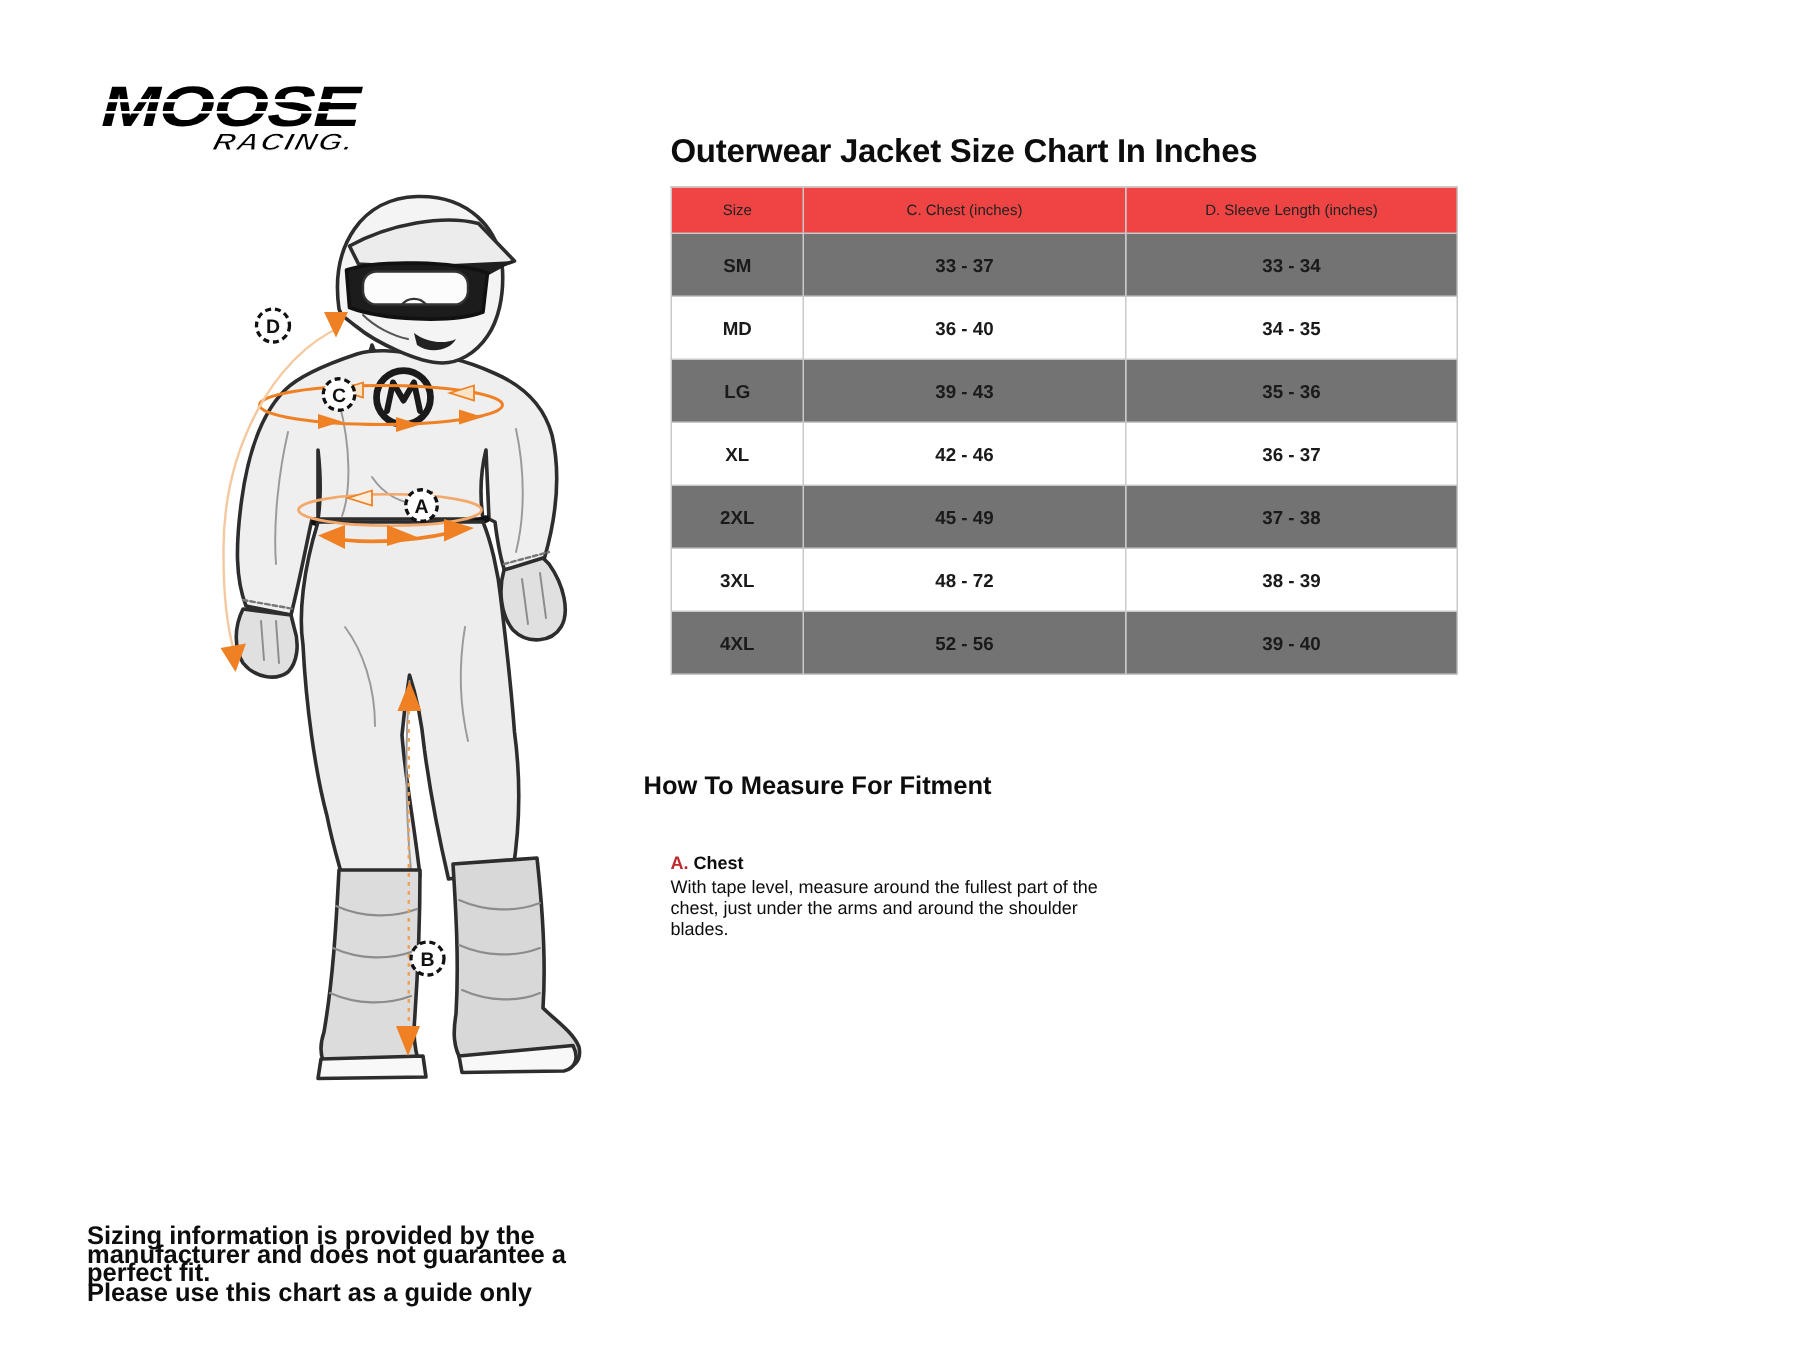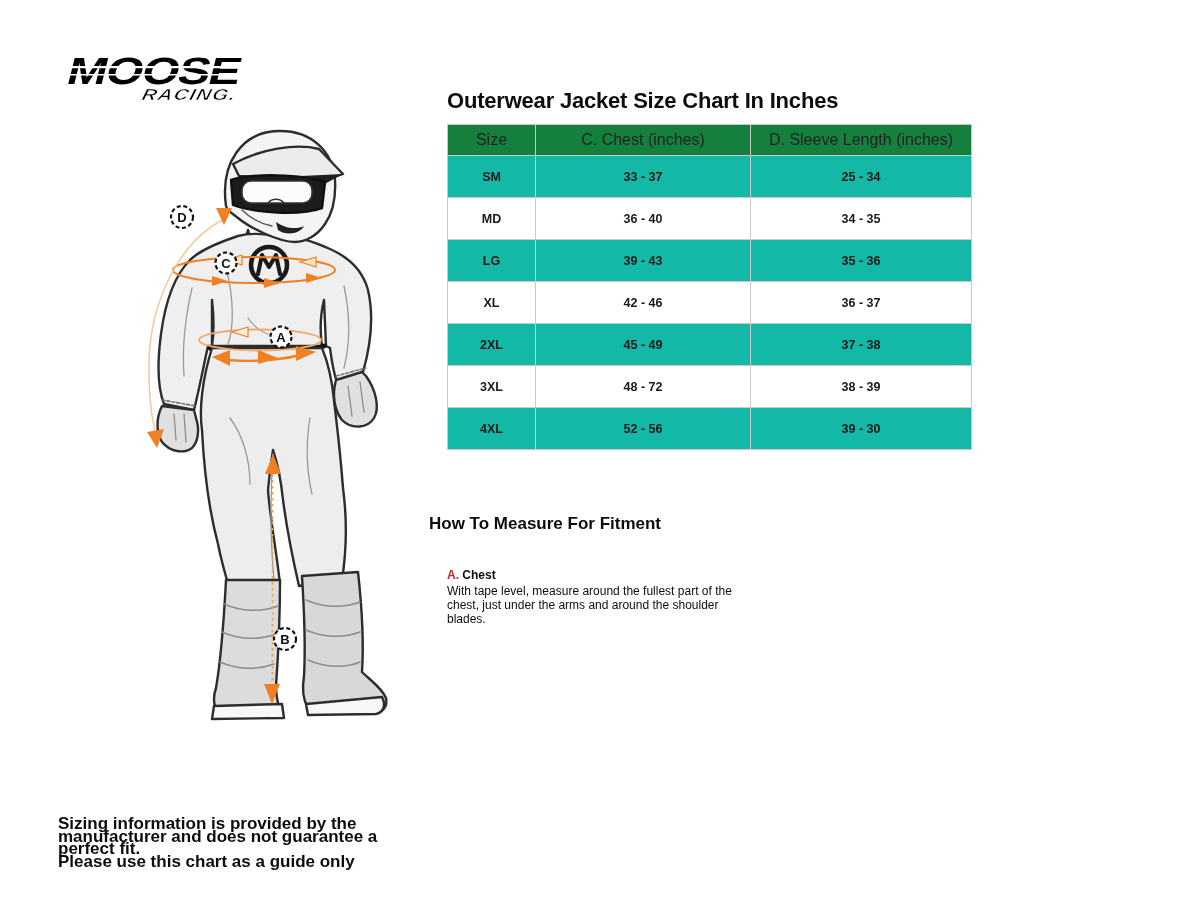--- a/index.html
+++ b/index.html
@@ -10,23 +10,23 @@
   
   .logo { position:absolute; left:52px; top:48px; width:200px; height:58px; }
 
   
   .figure { position:absolute; left:130px; top:118px; width:300px; height:622px; }
 
   
   .chart-title { position:absolute; left:447px; top:88px; font-size:22px; font-weight:bold; letter-spacing:-0.2px; color:#0d0d0d; }
   table.size-table { position:absolute; left:447px; top:124px; width:524px; border-collapse:collapse; table-layout:fixed; }
   table.size-table th, table.size-table td { border:1px solid #c9c9c9; text-align:center; vertical-align:middle; }
-  table.size-table th { height:31px; background:#15803d; font-size:16px; font-weight:400; color:#222; }
+  table.size-table th { height:31px; background:#ef4444; font-size:10px; font-weight:400; color:#222; }
   table.size-table td { height:42px; font-size:12.5px; font-weight:700; color:#1a1a1a; }
-  table.size-table tr.shaded td { background:#14b8a6; }
+  table.size-table tr.shaded td { background:#737373; }
   col.c-size { width:88px; } col.c-chest { width:215px; } col.c-sleeve { width:221px; }
 
   
   .howto-title { position:absolute; left:429px; top:514px; font-size:17px; font-weight:bold; color:#0d0d0d; }
   .measure-item { position:absolute; top:568px; }
   .measure-item.a { left:447px; width:306px; }
   .measure-item.b { left:775px; width:300px; }
   .measure-head { font-size:12px; font-weight:bold; color:#0d0d0d; margin-bottom:2px; }
   .measure-head .red { color:#c1272d; }
   .measure-body { font-size:12px; line-height:14px; color:#0d0d0d; }
@@ -207,21 +207,21 @@
       <tr>
         <th>Size</th>
         <th>C. Chest (inches)</th>
         <th>D. Sleeve Length (inches)</th>
       </tr>
     </thead>
     <tbody>
       <tr class="shaded">
         <td>SM</td>
         <td>33 - 37</td>
-        <td>25 - 34</td>
+        <td>33 - 34</td>
       </tr>
       <tr>
         <td>MD</td>
         <td>36 - 40</td>
         <td>34 - 35</td>
       </tr>
       <tr class="shaded">
         <td>LG</td>
         <td>39 - 43</td>
         <td>35 - 36</td>
@@ -237,21 +237,21 @@
         <td>37 - 38</td>
       </tr>
       <tr>
         <td>3XL</td>
         <td>48 - 72</td>
         <td>38 - 39</td>
       </tr>
       <tr class="shaded">
         <td>4XL</td>
         <td>52 - 56</td>
-        <td>39 - 30</td>
+        <td>39 - 40</td>
       </tr>
     </tbody>
   </table>
 
   <div class="howto-title">How To Measure For Fitment</div>
 
   <div class="measure-item a">
     <div class="measure-head">
       <span class="red">A.</span>
       <span>Chest</span>

